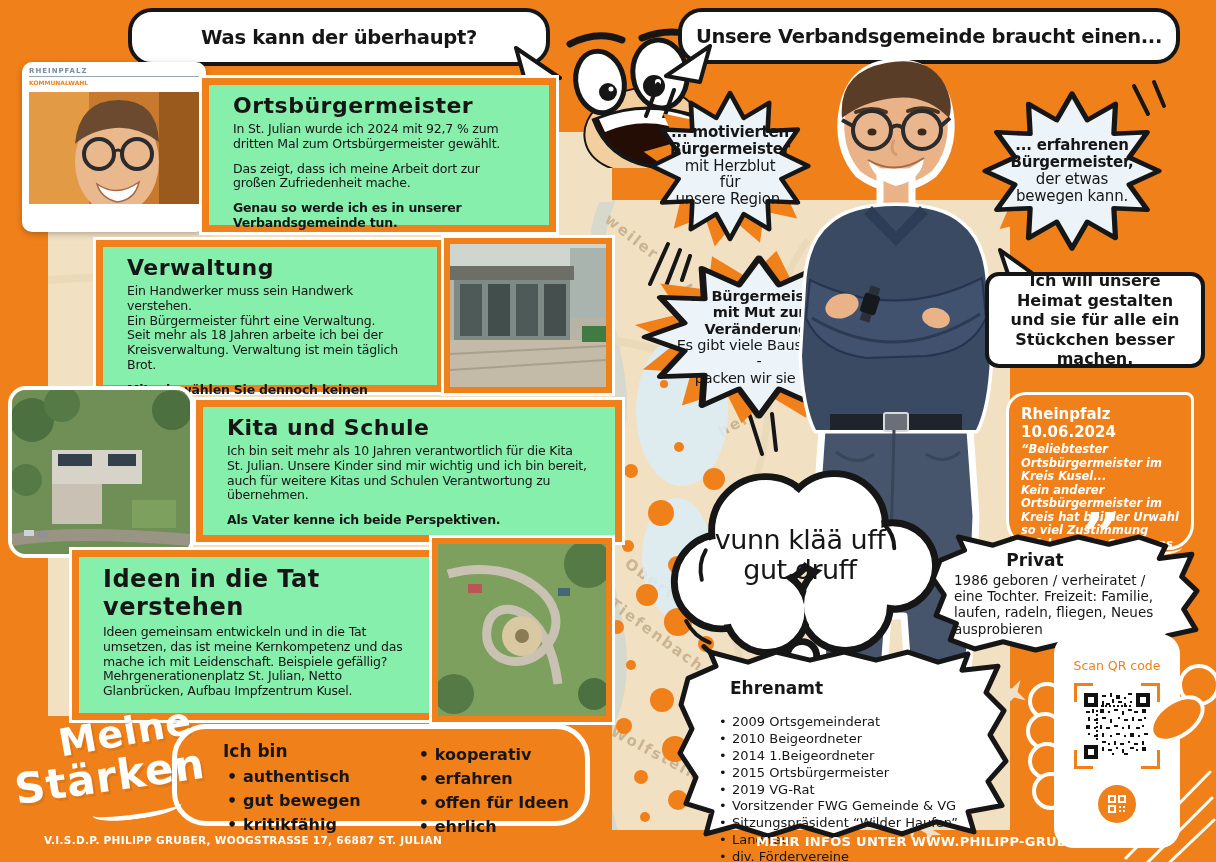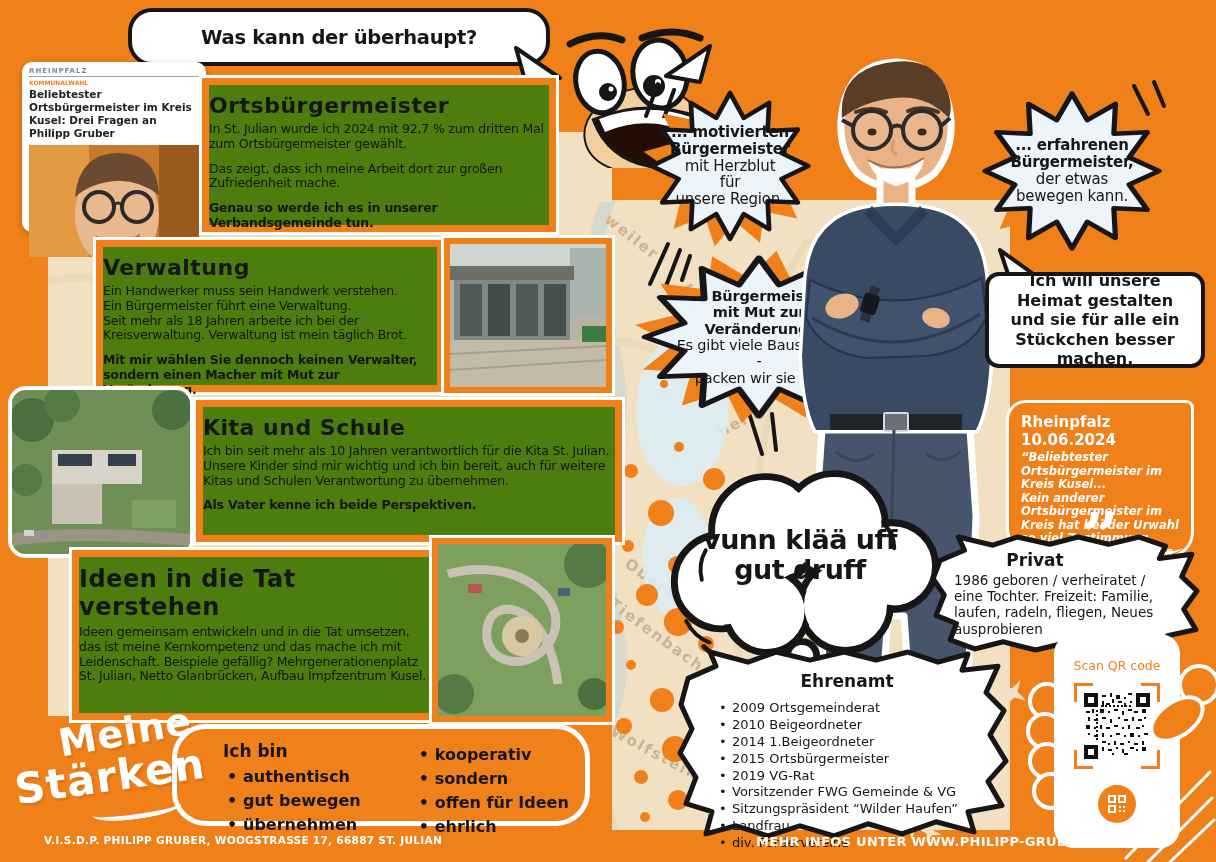--- a/index.html
+++ b/index.html
@@ -15,41 +15,41 @@
   .map{position:absolute;left:48px;top:200px;width:962px;height:630px;background:var(--beige)}
   .map-ext{position:absolute;left:448px;top:132px;width:164px;height:70px;background:var(--beige)}
   .map-label{position:absolute;color:#c9b493;font-weight:bold;letter-spacing:2px;font-size:15px}
   .dot{position:absolute;border-radius:50%;background:var(--orange)}
   .spark{position:absolute;background:#f1e0c6;clip-path:polygon(50% 0,61% 39%,100% 50%,61% 61%,50% 100%,39% 61%,0 50%,39% 39%)}
   .blueblob{position:absolute;background:#dcedf7;border-radius:50%;opacity:.85}
   
   .hbubble{position:absolute;background:#fff;border:4px solid var(--ink);border-radius:24px;
     display:flex;align-items:center;justify-content:center;font-weight:bold;font-size:19.5px;letter-spacing:-.3px;text-align:center}
   
-  .obox{position:absolute;background:#4d7c0f;border:7px solid var(--orange);box-shadow:0 0 0 3px #ffffff;padding:8px 0;box-sizing:border-box}
+  .obox{position:absolute;background:#86efac;border:7px solid var(--orange);box-shadow:0 0 0 3px #ffffff;padding:8px 24px;box-sizing:border-box}
   .obox h2{margin:0 0 4px 0;font-size:22px;letter-spacing:.5px}
   .obox p{margin:0 0 10px 0;font-size:12.5px;line-height:1.18;letter-spacing:-.2px}
   .obox p.bold{font-weight:bold;margin-bottom:0}
   .photo{position:absolute;border:6px solid var(--orange);box-shadow:0 0 0 3px #fff;box-sizing:border-box;overflow:hidden}
   .photo svg{display:block}
   
   .burst{position:absolute}
   .burst svg{position:absolute;inset:0;width:100%;height:100%}
   .burst .btxt{position:absolute;inset:18%;display:flex;flex-direction:column;align-items:center;justify-content:center;
     text-align:center;font-size:15px;line-height:1.13;letter-spacing:-.2px}
   .burst .btxt b{font-weight:bold}
   
   .rectbubble{position:absolute;background:#fff;border:4px solid var(--ink);border-radius:14px;
     display:flex;align-items:center;justify-content:flex-end;text-align:center;font-weight:bold;font-size:16px;line-height:1.22;padding:8px 12px;box-sizing:border-box}
   .quote{position:absolute;background:var(--orange);border:3px solid #fff;border-radius:20px 8px 26px 30px;color:#fff;padding:10px 12px;box-sizing:border-box}
   .quote .qh{font-weight:bold;font-size:15px;margin-bottom:2px}
   .quote .qt{font-weight:bold;font-style:italic;font-size:11.5px;line-height:1.18}
   .qglyph{position:absolute;color:#fff;font-family:"DejaVu Serif",serif;font-weight:bold;font-size:64px;line-height:.5}
   .cloudtxt{position:absolute;display:flex;flex-direction:column;align-items:center;justify-content:center;
-    font-weight:bold;font-size:27px;line-height:1.12;letter-spacing:-.5px;text-align:center}
+    font-weight:normal;font-size:27px;line-height:1.12;letter-spacing:-.5px;text-align:center}
   .jag-content{position:absolute;inset:0;box-sizing:border-box}
   .jag-content .jt{font-weight:bold;font-size:17px;margin:0 0 2px 0}
   .jag-content .jb{font-size:13.5px;line-height:1.2;margin:0}
   .jag-content ul{margin:2px 0 0 0;padding-left:18px;font-size:13px;line-height:1.3}
   .jag-content ul li{list-style:none;position:relative}
   .jag-content ul li::before{content:"•";position:absolute;left:-13px}
   
   .graffiti{position:absolute;color:#fff;font-weight:bold;letter-spacing:1px;text-shadow:2px 3px 0 rgba(0,0,0,.08)}
   .ichbin{position:absolute;border:5px solid #fff;border-radius:34px;box-sizing:border-box;display:flex;padding:12px 10px 10px 46px;gap:54px}
   .ichbin .head{font-weight:bold;font-size:17px;margin-bottom:4px}
@@ -142,28 +142,30 @@
     <path d="M52,118 Q104,96 158,116 Q154,154 108,164 Q66,156 52,118 Z" fill="#240d05" stroke="#161616" stroke-width="4"></path>
     <path d="M57,117 Q104,99 152,116 L147,131 Q105,112 63,130 Z" fill="#fff"></path>
   </svg>
 
   <div class="hbubble" style="left:128px;top:8px;width:414px;height:50px">
     <span>Was kann der überhaupt?</span>
   </div>
   <svg class="abs" style="left:514px;top:46px" width="50" height="48" viewBox="0 0 50 48">
     <path d="M2,2 L46,32 L12,38 Z" fill="#fff" stroke="#161616" stroke-width="4" stroke-linejoin="round"></path>
   </svg>
+  <div class="hbubble" style="left:678px;top:8px;width:494px;height:48px">
+    <span>Unsere Verbandsgemeinde braucht einen...</span>
+  </div>
   <svg class="abs" style="left:662px;top:44px" width="50" height="48" viewBox="0 0 50 48">
     <path d="M48,2 L4,32 L38,38 Z" fill="#fff" stroke="#161616" stroke-width="4" stroke-linejoin="round"></path>
   </svg>
 
   <div class="abs" style="left:22px;top:62px;width:184px;height:170px;background:#fff;border-radius:10px;box-shadow:0 2px 6px rgba(0,0,0,.25);padding:5px 7px;box-sizing:border-box">
     <div style="font-size:7px;font-weight:bold;color:#7a8ba0;letter-spacing:1px;border-bottom:1px solid #9aa7b5;padding-bottom:1px">RHEINPFALZ</div>
     <div style="font-size:6px;font-weight:bold;color:var(--orange);margin:2px 0">KOMMUNALWAHL</div>
-    <div style="font-size:10.5px;font-weight:bold;line-height:1.25;color:#222">Beliebtester Ortsbürgermeister im Kreis Kusel: Drei Fragen an Philipp Gruber</div>
     <svg width="170" height="112" viewBox="0 0 170 112" style="margin-top:4px">
       <rect width="170" height="112" fill="#c77a2e"></rect>
       <rect width="60" height="112" fill="#e39a45"></rect>
       <rect x="130" width="40" height="112" fill="#9a5a1d"></rect>
       <ellipse cx="88" cy="70" rx="42" ry="52" fill="#eab88d"></ellipse>
       <path d="M46,52 Q50,8 90,8 Q128,8 130,50 Q108,34 86,36 Q62,38 46,52 Z" fill="#6b4a2f"></path>
       <circle cx="70" cy="62" r="15" fill="none" stroke="#2b2b2b" stroke-width="4"></circle>
       <circle cx="108" cy="62" r="15" fill="none" stroke="#2b2b2b" stroke-width="4"></circle>
       <path d="M85,60 Q89,56 93,60" stroke="#2b2b2b" stroke-width="3" fill="none"></path>
       <path d="M68,92 Q88,106 110,90 Q106,108 88,110 Q72,106 68,92 Z" fill="#fff" stroke="#a5694a" stroke-width="1.5"></path>
@@ -337,21 +339,21 @@
   <span class="spark" style="left:1054px;top:756px;width:28px;height:28px"></span>
   <span class="spark" style="left:918px;top:820px;width:24px;height:24px;transform:rotate(15deg)"></span>
 
   <svg class="abs" style="left:996px;top:246px" width="44" height="36" viewBox="0 0 44 36">
     <path d="M4,4 L40,30 L14,34 Z" fill="#fff" stroke="#161616" stroke-width="4" stroke-linejoin="round"></path>
   </svg>
   <div class="rectbubble" style="left:985px;top:272px;width:220px;height:96px">
     <span>Ich will unsere Heimat gestalten und sie für alle ein Stückchen besser machen.</span>
   </div>
 
-  <div class="quote" style="left:1006px;top:400px;width:188px;height:158px">
+  <div class="quote" style="left:1006px;top:392px;width:188px;height:158px">
     <div class="qh">Rheinpfalz 10.06.2024</div>
     <div class="qt preline">“Beliebtester Ortsbürgermeister im Kreis Kusel...
 Kein anderer Ortsbürgermeister im Kreis hat bei der Urwahl so viel Zustimmung erfahren wie St. Julians Ortschef Philipp Gruber...”</div>
   </div>
   <div class="qglyph" style="left:1082px;top:520px">”</div>
   <div class="abs" style="left:1022px;top:540px;width:52px;height:12px;border-bottom:3px solid #fff;border-radius:50%"></div>
   <div class="abs" style="left:1130px;top:540px;width:52px;height:12px;border-bottom:3px solid #fff;border-radius:50%"></div>
 
   <div class="abs" style="left:652px;top:456px;width:296px;height:218px">
     <svg width="296" height="218" viewBox="0 0 300 222">
@@ -392,21 +394,21 @@
       <p class="jt" style="text-align:center;margin-right:60px">Privat</p>
       <p class="jb">1986 geboren / verheiratet / eine Tochter. Freizeit: Familie, laufen, radeln, fliegen, Neues ausprobieren</p>
     </div>
   </div>
 
   <div class="abs" style="left:676px;top:648px;width:334px;height:196px">
     <svg width="334" height="196" viewBox="0 0 334 194" preserveAspectRatio="none">
       <path d="M12,30 L40,18 L34,4 L72,14 L100,4 L134,12 L168,4 L200,12 L232,4 L262,14 L292,6 L286,22 L322,18 L310,44 L328,62 L314,86 L330,112 L312,132 L326,156 L292,162 L298,182 L260,172 L226,184 L192,174 L158,186 L124,176 L92,186 L60,176 L30,184 L36,162 L10,154 L20,128 L4,104 L16,80 L5,56 Z" fill="#fff" stroke="#161616" stroke-width="5" stroke-linejoin="round"></path>
     </svg>
     <div class="jag-content" style="padding:14px 30px 0 38px">
-      <p class="jt" style="text-align:center;margin:9px">Ehrenamt</p>
+      <p class="jt" style="text-align:left;margin:16px">Ehrenamt</p>
       <ul>
         <li>2009 Ortsgemeinderat</li>
         <li>2010 Beigeordneter</li>
         <li>2014 1.Beigeordneter</li>
         <li>2015 Ortsbürgermeister</li>
         <li>2019 VG-Rat</li>
         <li>Vorsitzender FWG Gemeinde &amp; VG</li>
         <li>Sitzungspräsident “Wilder Haufen”</li>
         <li>Landfrau</li>
         <li>div. Fördervereine</li>
@@ -514,27 +516,27 @@
 
   <div class="graffiti" style="left:58px;top:710px;font-size:38px;transform:rotate(-10deg)">Meine</div>
   <div class="graffiti" style="left:14px;top:752px;font-size:42px;transform:rotate(-8deg)">Stärken</div>
   <div class="abs" style="left:92px;top:800px;width:90px;height:14px;border-bottom:5px solid #fff;border-radius:50%;transform:rotate(-8deg)"></div>
   <div class="ichbin" style="left:172px;top:724px;width:418px;height:102px">
     <div>
       <div class="head">Ich bin</div>
       <ul>
         <li>authentisch</li>
         <li>gut bewegen</li>
-        <li>übernehmen</li>
+        <li>kritikfähig</li>
       </ul>
     </div>
     <div>
       <ul style="margin-top:2px">
         <li>kooperativ</li>
-        <li>sondern</li>
+        <li>erfahren</li>
         <li>offen für Ideen</li>
         <li>ehrlich</li>
       </ul>
     </div>
   </div>
 
   <svg class="abs" style="left:1118px;top:758px" width="98" height="104" viewBox="0 0 98 104">
     <path d="M8,100 L92,14 M30,104 L94,40 M52,104 L96,62" stroke="#fff" stroke-width="3" stroke-linecap="round"></path>
   </svg>
 

